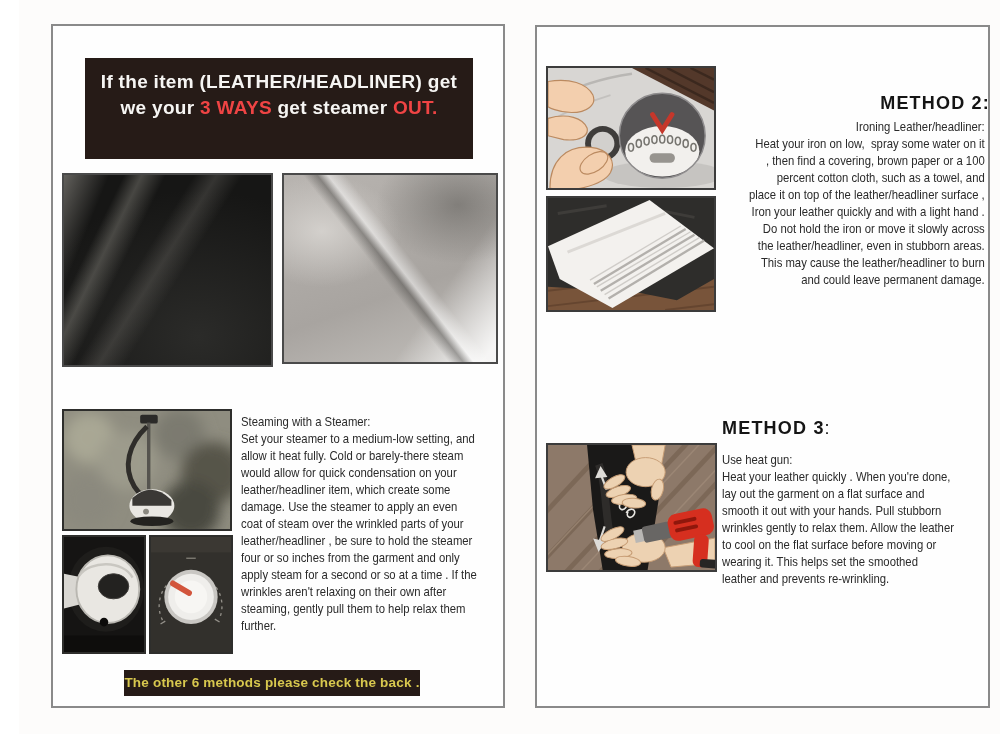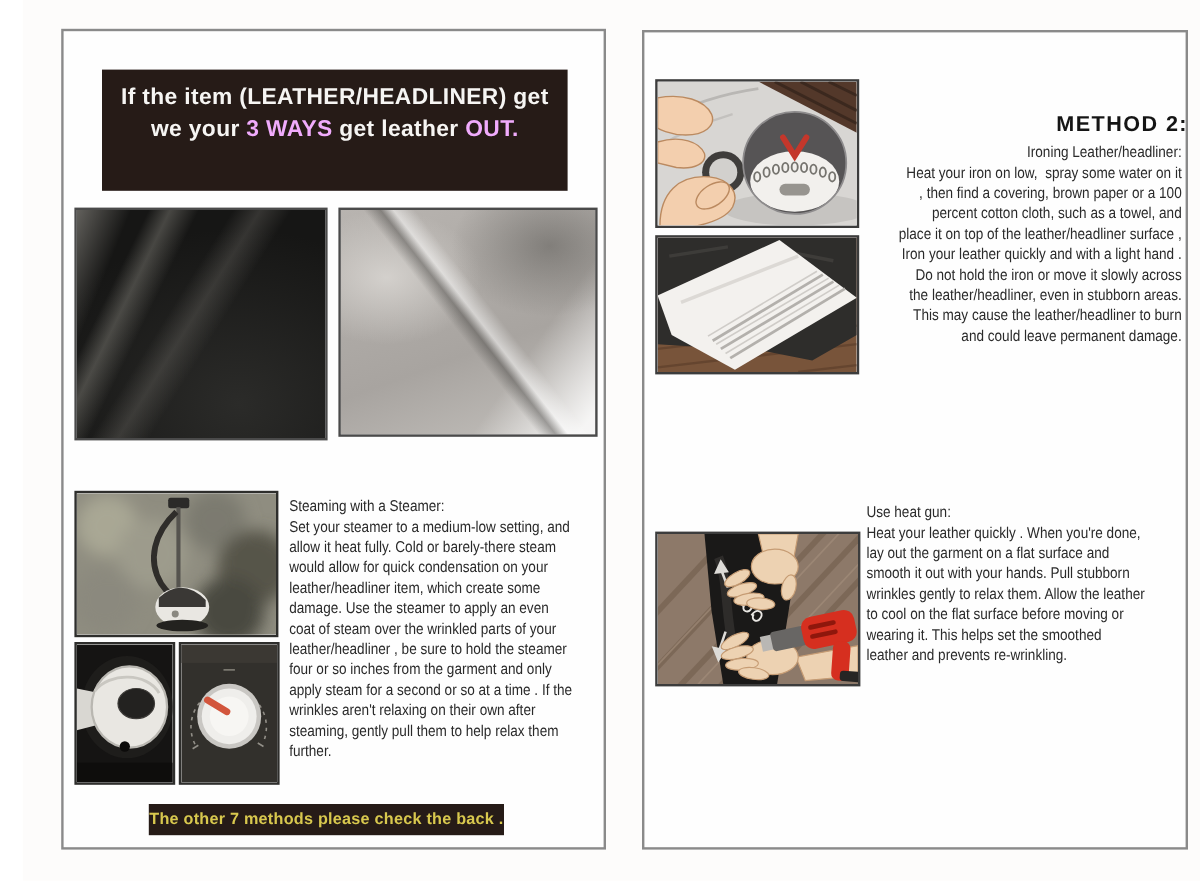--- a/index.html
+++ b/index.html
@@ -9,21 +9,21 @@
 
   .panel { position:absolute; background:#fefefe; border:2px solid #8a8a8a; }
   .panel-left  { left:32px;  top:24px; width:454px; height:684px; }
   .panel-right { left:516px; top:25px; width:455px; height:683px; }
 
   
   .banner { position:absolute; left:32px; top:32px; width:388px; height:101px;
             background:#261b17; color:#f6f5f3; text-align:center;
             font-weight:bold; font-size:19px; line-height:26px; letter-spacing:.3px;
             padding-top:11px; white-space:nowrap; }
-  .banner .hl { color:#f0abfc; }
+  .banner .hl { color:#ef4444; }
 
   
   .photo { position:absolute; border:2px solid #4a4a4a; overflow:hidden; }
   .photo svg { display:block; width:100%; height:100%; }
 
   .photo-leather { left:9px; top:147px; width:211px; height:194px;
     background:
       linear-gradient(112deg, rgba(160,157,150,.55) 0%, rgba(160,157,150,0) 16%),
       linear-gradient(116deg, rgba(140,138,130,0) 20%, rgba(140,138,130,.42) 26%, rgba(140,138,130,0) 34%),
       linear-gradient(122deg, rgba(125,122,116,0) 40%, rgba(125,122,116,.30) 47%, rgba(125,122,116,0) 55%),
@@ -67,21 +67,21 @@
 </style>
 </head>
 <body>
 
 <div class="page">
 
   <div class="panel panel-left">
 
     <div class="banner">
       <div>If the item (LEATHER/HEADLINER) get</div>
-      <div><span>we your </span><span class="hl">3 WAYS</span><span> get leather </span><span class="hl">OUT.</span></div>
+      <div><span>we your </span><span class="hl">3 WAYS</span><span> get steamer </span><span class="hl">OUT.</span></div>
     </div>
 
     <div class="photo photo-leather"></div>
     <div class="photo photo-headliner"></div>
 
     <div class="photo photo-steamer">
       <svg viewBox="0 0 170 122" preserveAspectRatio="none">
         <defs>
             <filter id="bk" x="-40%" y="-40%" width="180%" height="180%">
               <feGaussianBlur stdDeviation="7"></feGaussianBlur>
@@ -146,21 +146,21 @@
 coat of steam over the wrinkled parts of your
 leather/headliner , be sure to hold the steamer
 four or so inches from the garment and only
 apply steam for a second or so at a time . If the
 wrinkles aren't relaxing on their own after
 steaming, gently pull them to help relax them
 further.</div>
       </div>
     </div>
 
-    <div class="footer-banner">The other 7 methods please check the back .</div>
+    <div class="footer-banner">The other 6 methods please check the back .</div>
   </div>
 
   <div class="panel panel-right">
 
     <div class="photo photo-iron">
       <svg viewBox="0 0 170 124" preserveAspectRatio="none">
         <rect width="170" height="124" fill="#d8d6d3"></rect>
         <ellipse cx="118" cy="110" rx="62" ry="14" fill="#c6c4c1"></ellipse>
         <polygon points="86,0 170,0 170,44" fill="#53382a"></polygon>
         <g stroke="#3b281e" stroke-width="2.5">
@@ -232,20 +232,21 @@
         </g>
         <g stroke="#cfccc8" stroke-width="1.4" fill="none">
           <path d="M155 41 L58 100"></path>
             <path d="M146 35 L50 92"></path>
             <path d="M136 29 L43 85"></path>
         </g>
       </svg>
     </div>
 
     <div class="method-text m3-text">
+      <h3><span>METHOD 3</span><span class="colon">:</span></h3>
       <div class="copy">
         <div class="sub">Use heat gun:</div>
         <div class="body">Heat your leather quickly . When you're done,
 lay out the garment on a flat surface and
 smooth it out with your hands. Pull stubborn
 wrinkles gently to relax them. Allow the leather
 to cool on the flat surface before moving or
 wearing it. This helps set the smoothed
 leather and prevents re-wrinkling.</div>
       </div>

